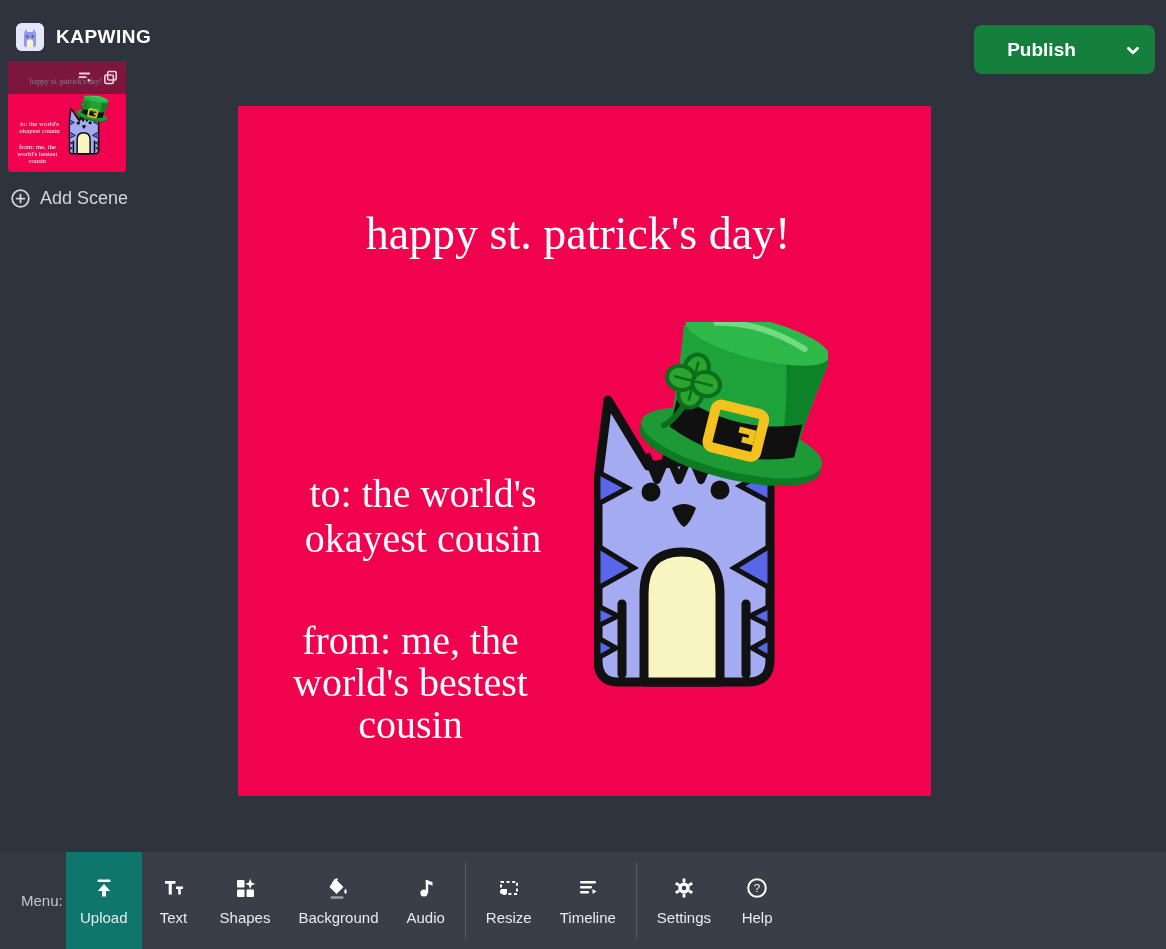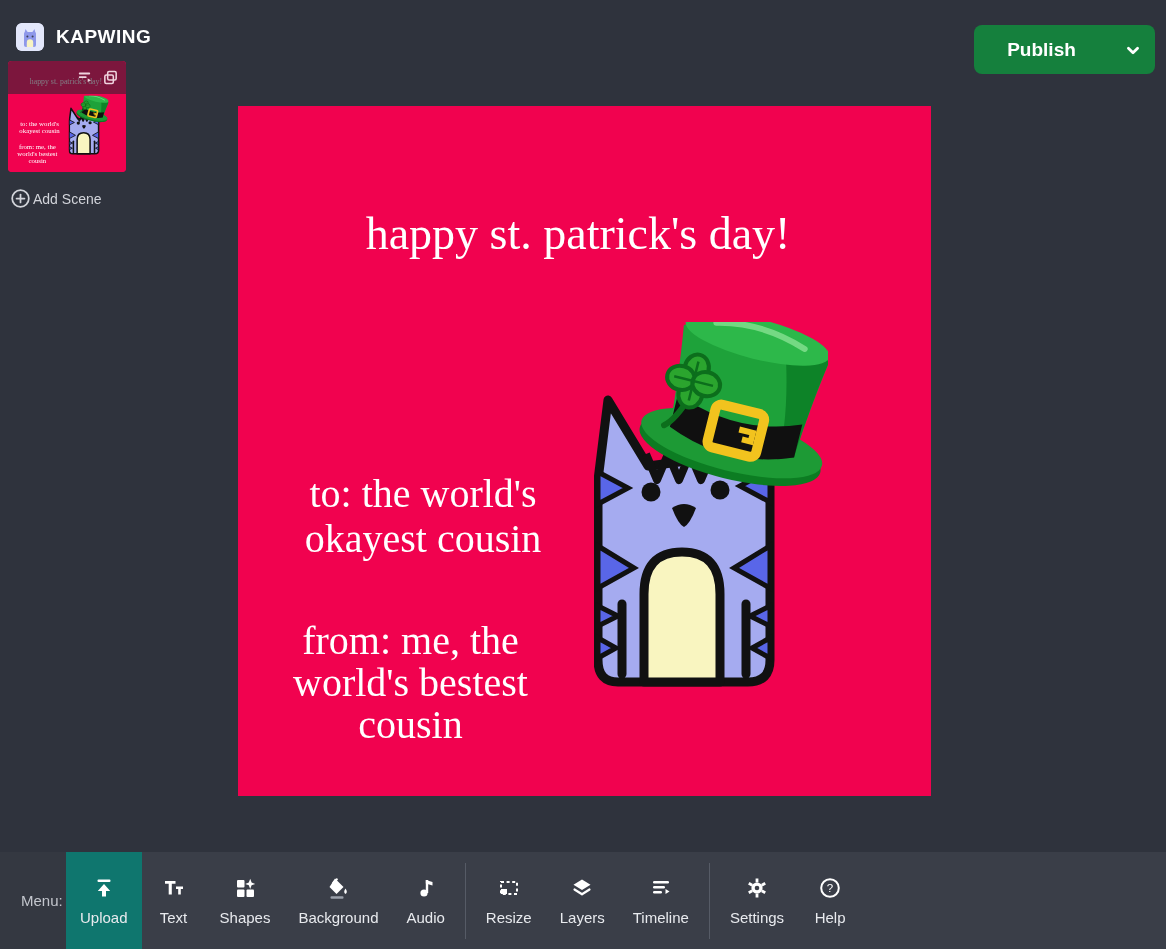--- a/index.html
+++ b/index.html
@@ -24,21 +24,21 @@
   
   .thumb { position:absolute; top:61px; left:8px; width:118px; height:111px; border-radius:4px;
            overflow:hidden; background:#f1024f; cursor:pointer; }
   .thumb-scene-slot { position:absolute; top:0; left:0; width:693px; height:690px; }
   .thumb-scale { transform:scale(.1703,.1609); transform-origin:top left; }
   .thumb-overlay { position:absolute; top:0; left:0; right:0; height:33px;
                    background:rgba(52,36,50,.62); display:flex; align-items:center;
                    justify-content:flex-end; gap:9px; padding:0 7px; }
   .thumb-overlay svg { display:block; }
   .add-scene { position:absolute; top:188px; left:10px; display:flex; align-items:center;
-               gap:2px; color:#d2d4da; font-size:14px; cursor:pointer; }
+               gap:9px; color:#d2d4da; font-size:18px; cursor:pointer; }
 
   
   .canvas-area { position:absolute; top:106px; left:238px; width:693px; height:690px; }
   .scene { position:relative; width:693px; height:690px; background:#f1024f; overflow:hidden; }
   .scene-text { position:absolute; color:#fff; font-family:cursive; text-align:center; }
   .scene-title { top:102px; left:0; width:680px; font-size:46px; line-height:1.15; }
   .scene-to    { top:366px; left:0; width:370px; font-size:40px; line-height:1.12; }
   .scene-from  { top:514px; left:0; width:345px; font-size:40px; line-height:1.05; }
   .cat-wrap { position:absolute; top:216px; left:356px; width:234px; height:372px; }
 
@@ -297,27 +297,20 @@
     <div class="tb-divider"></div>
 
     <div class="tool">
       <svg width="24" height="24" viewBox="0 0 24 24">
         <rect x="4" y="6" width="16" height="12" fill="none" stroke="#fff" stroke-width="2" stroke-dasharray="3 2.6"></rect>
         <rect x="4" y="13" width="6" height="5" fill="#fff"></rect>
       </svg>
       <span class="lbl">Resize</span>
     </div>
 
-    <div class="tool">
-      <svg width="24" height="24" viewBox="0 0 24 24">
-        <polygon points="12,3.5 20.5,8.8 12,14.1 3.5,8.8" fill="#fff"></polygon>
-        <polyline points="4.5,13.5 12,18.3 19.5,13.5" fill="none" stroke="#fff" stroke-width="2.2" stroke-linecap="round" stroke-linejoin="round"></polyline>
-      </svg>
-      <span class="lbl">Layers</span>
-    </div>
 
     <div class="tool">
       <svg width="24" height="24" viewBox="0 0 24 24">
         <rect x="4" y="5" width="16" height="2.5" rx="1.2" fill="#fff"></rect>
         <rect x="4" y="10" width="12" height="2.5" rx="1.2" fill="#fff"></rect>
         <rect x="4" y="15" width="9" height="2.5" rx="1.2" fill="#fff"></rect>
         <polygon points="16.5,13 20.5,15.5 16.5,18" fill="#fff"></polygon>
       </svg>
       <span class="lbl">Timeline</span>
     </div>

